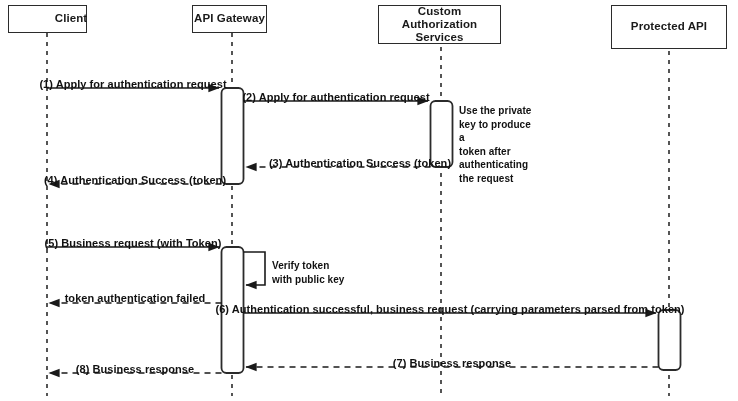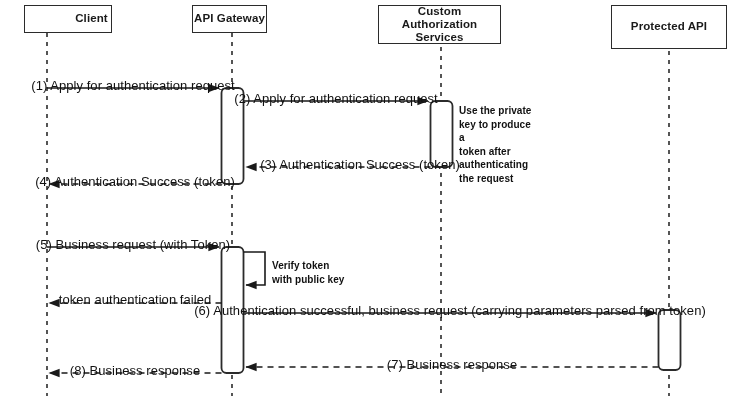--- a/index.html
+++ b/index.html
@@ -32,22 +32,22 @@
     justify-content: center;
     text-align: center;
     font-size: 11.5px;
     font-weight: bold;
     color: #1a1a1a;
     line-height: 1.15;
     letter-spacing: 0.1px;
   }
   .msg-label {
     position: absolute;
-    font-size: 13px;
-    font-weight: normal;
+    font-size: 11px;
+    font-weight: bold;
     color: #111111;
     white-space: nowrap;
     letter-spacing: 0.05px;
   }
   .msg-label.center {
     transform: translateX(-50%);
     text-align: center;
   }
   .note-text {
     position: absolute;
@@ -104,21 +104,21 @@
       <line x1="221.5" y1="303" x2="49" y2="303" stroke="#1a1a1a" stroke-width="1.6" stroke-dasharray="6,5" marker-end="url(#arrow-open)"></line>
 
       <line x1="243.5" y1="313" x2="656" y2="313" stroke="#1a1a1a" stroke-width="1.6" marker-end="url(#arrow-solid)"></line>
 
       <line x1="658.5" y1="367" x2="246" y2="367" stroke="#1a1a1a" stroke-width="1.6" stroke-dasharray="6,5" marker-end="url(#arrow-open)"></line>
 
       <line x1="221.5" y1="373" x2="49" y2="373" stroke="#1a1a1a" stroke-width="1.6" stroke-dasharray="6,5" marker-end="url(#arrow-open)"></line>
     </g>
   </svg>
 
-  <div class="actor-box" style="left:24px; top:5px; width:88px; height:28px;padding-left:47px;">
+  <div class="actor-box" style="left:8px; top:5px; width:79px; height:28px;padding-left:47px;">
     <span>Client</span>
   </div>
 
   <div class="actor-box" style="left:192px; top:5px; width:75px; height:28px;">
     <span>API Gateway</span>
   </div>
 
   <div class="actor-box" style="left:378px; top:5px; width:123px; height:39px; padding:0 2px;">
     <span>Custom Authorization Services</span>
   </div>

